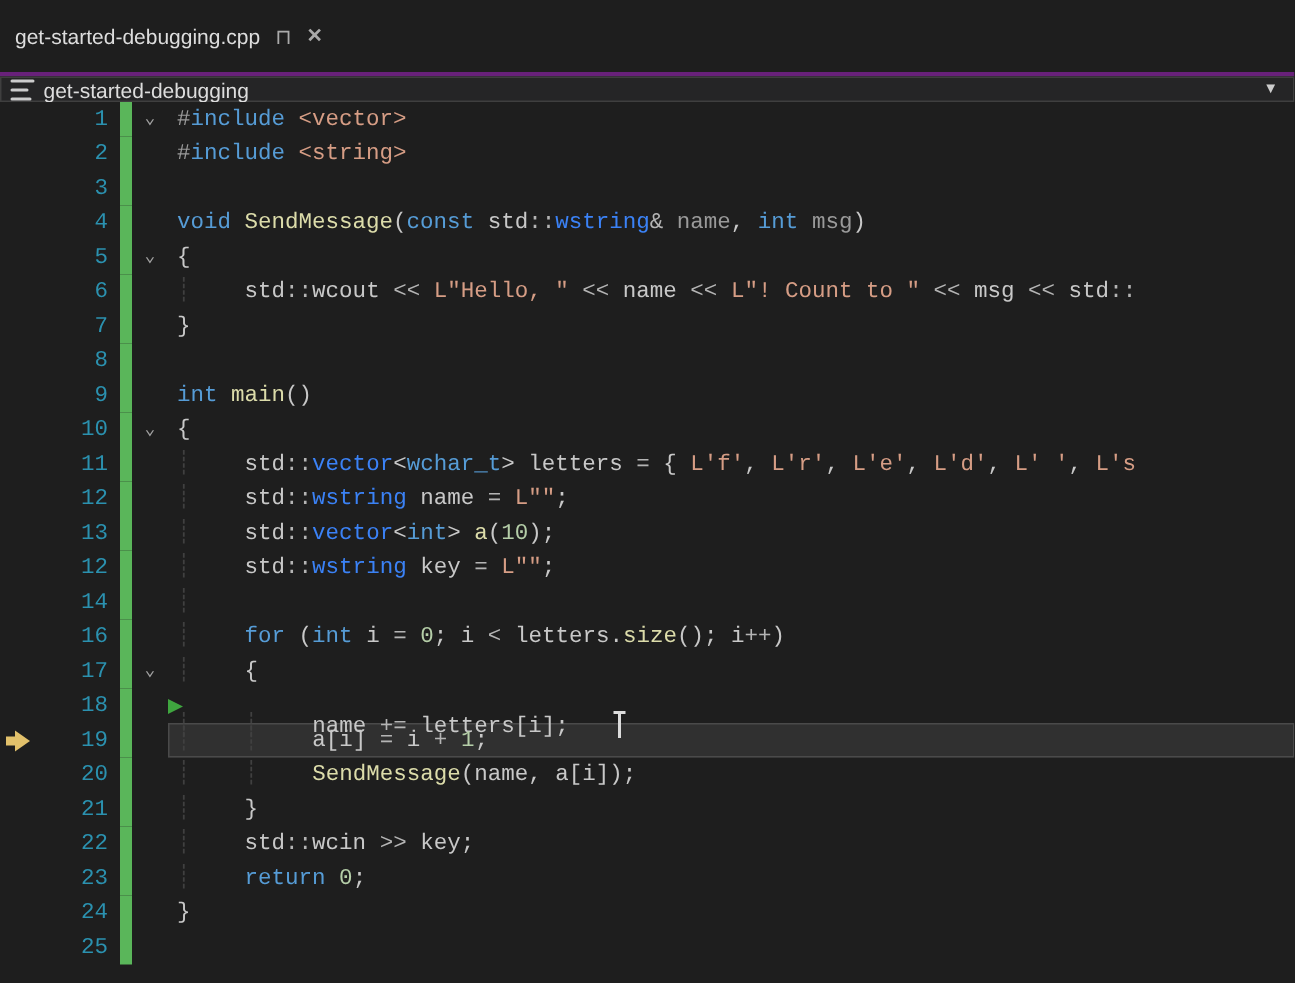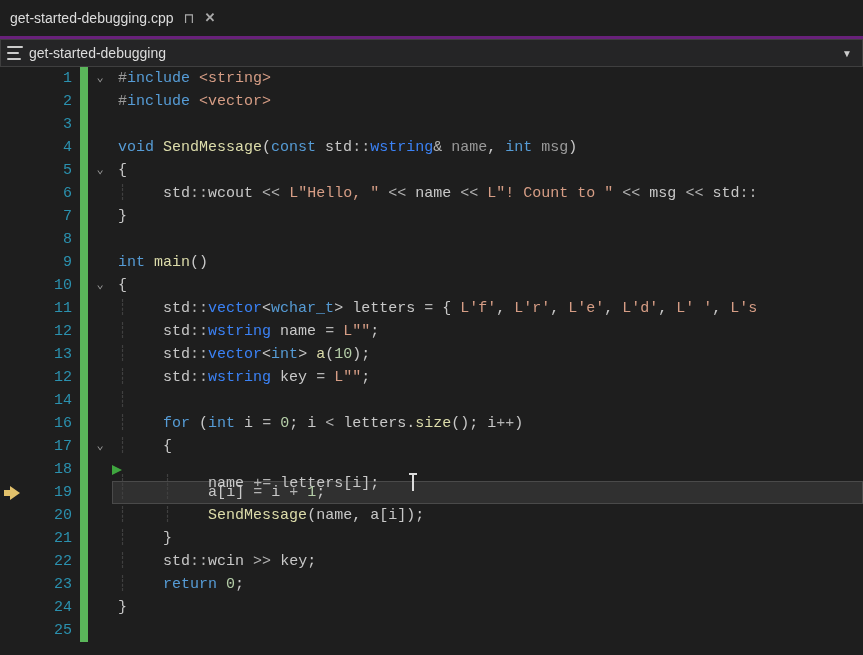--- a/index.html
+++ b/index.html
@@ -6,41 +6,41 @@
   body {
     background: #1e1e1e;
     font-family: Consolas, 'Courier New', monospace;
     font-size: 15px;
     width: 863px;
     height: 655px;
     overflow: hidden;
     color: #d4d4d4;
   }
   .tab-bar {
-    height: 36px;
+    height: 48px;
     background: #1e1e1e;
     display: flex;
     align-items: stretch;
     border-bottom: 1px solid #1e1e1e;
   }
   .tab {
     display: flex;
     align-items: center;
     padding: 0 10px;
     background: #1e1e1e;
     color: #ddd;
     gap: 10px;
     font-size: 14px;
     font-family: 'Segoe UI', Arial, sans-serif;
   }
   .tab .pin { color: #aaa; font-size: 14px; }
   .tab .close { color: #aaa; font-size: 13px; font-weight: bold; cursor: pointer; }
   .purple-line { height: 3px; background: #68217a; }
   .nav-bar {
-    height: 28px;
+    height: 17px;
     background: #252526;
     border: 1px solid #3f3f3f;
     display: flex;
     align-items: center;
     padding: 0 6px;
     gap: 6px;
     font-family: 'Segoe UI', Arial, sans-serif;
     font-size: 14px;
     color: #ddd;
     justify-content: flex-end;
@@ -316,22 +316,22 @@
       <div class="row"></div>
       <div class="row"></div>
       <div class="row"></div>
       <div class="row"></div>
       <div class="row"></div>
       <div class="row"></div>
       <div class="row"></div>
       <div class="row"></div>
     </div>
   <div class="code-col" id="codecol">
+      <div class="row"><span class="tok pp">#</span><span class="tok ppkw">include</span><span class="tok punc"> </span><span class="tok hdr">&lt;vector&gt;</span></div>
       <div class="row"><span class="tok pp">#</span><span class="tok ppkw">include</span><span class="tok punc"> </span><span class="tok hdr">&lt;string&gt;</span></div>
-      <div class="row"><span class="tok pp">#</span><span class="tok ppkw">include</span><span class="tok punc"> </span><span class="tok hdr">&lt;vector&gt;</span></div>
       <div class="row"></div>
       <div class="row"><span class="tok kw">void</span><span class="tok punc"> </span><span class="tok fn">SendMessage</span><span class="tok punc">(</span><span class="tok kw">const</span><span class="tok punc"> </span><span class="tok ns">std</span><span class="tok op">::</span><span class="tok cls">wstring</span><span class="tok op">&amp;</span><span class="tok punc"> </span><span class="tok param">name</span><span class="tok punc">, </span><span class="tok kw">int</span><span class="tok punc"> </span><span class="tok param">msg</span><span class="tok punc">)</span></div>
       <div class="row"><span class="tok punc">{</span></div>
       <div class="row"><span class="guide">┊</span>    <span class="tok ns">std</span><span class="tok op">::</span><span class="tok var">wcout</span><span class="tok punc"> </span><span class="tok op">&lt;&lt;</span><span class="tok punc"> </span><span class="tok str">L"Hello, "</span><span class="tok punc"> </span><span class="tok op">&lt;&lt;</span><span class="tok punc"> </span><span class="tok var">name</span><span class="tok punc"> </span><span class="tok op">&lt;&lt;</span><span class="tok punc"> </span><span class="tok str">L"! Count to "</span><span class="tok punc"> </span><span class="tok op">&lt;&lt;</span><span class="tok punc"> </span><span class="tok var">msg</span><span class="tok punc"> </span><span class="tok op">&lt;&lt;</span><span class="tok punc"> </span><span class="tok ns">std</span><span class="tok op">::</span></div>
       <div class="row"><span class="tok punc">}</span></div>
       <div class="row"></div>
       <div class="row"><span class="tok kw">int</span><span class="tok punc"> </span><span class="tok fn">main</span><span class="tok punc">()</span></div>
       <div class="row"><span class="tok punc">{</span></div>
       <div class="row"><span class="guide">┊</span>    <span class="tok ns">std</span><span class="tok op">::</span><span class="tok cls">vector</span><span class="tok punc">&lt;</span><span class="tok kw">wchar_t</span><span class="tok punc">&gt; </span><span class="tok var">letters</span><span class="tok punc"> </span><span class="tok op">=</span><span class="tok punc"> { </span><span class="tok str">L'f'</span><span class="tok punc">, </span><span class="tok str">L'r'</span><span class="tok punc">, </span><span class="tok str">L'e'</span><span class="tok punc">, </span><span class="tok str">L'd'</span><span class="tok punc">, </span><span class="tok str">L' '</span><span class="tok punc">, </span><span class="tok str">L's</span></div>
       <div class="row"><span class="guide">┊</span>    <span class="tok ns">std</span><span class="tok op">::</span><span class="tok cls">wstring</span><span class="tok punc"> </span><span class="tok var">name</span><span class="tok punc"> </span><span class="tok op">=</span><span class="tok punc"> </span><span class="tok str">L""</span><span class="tok punc">;</span></div>

